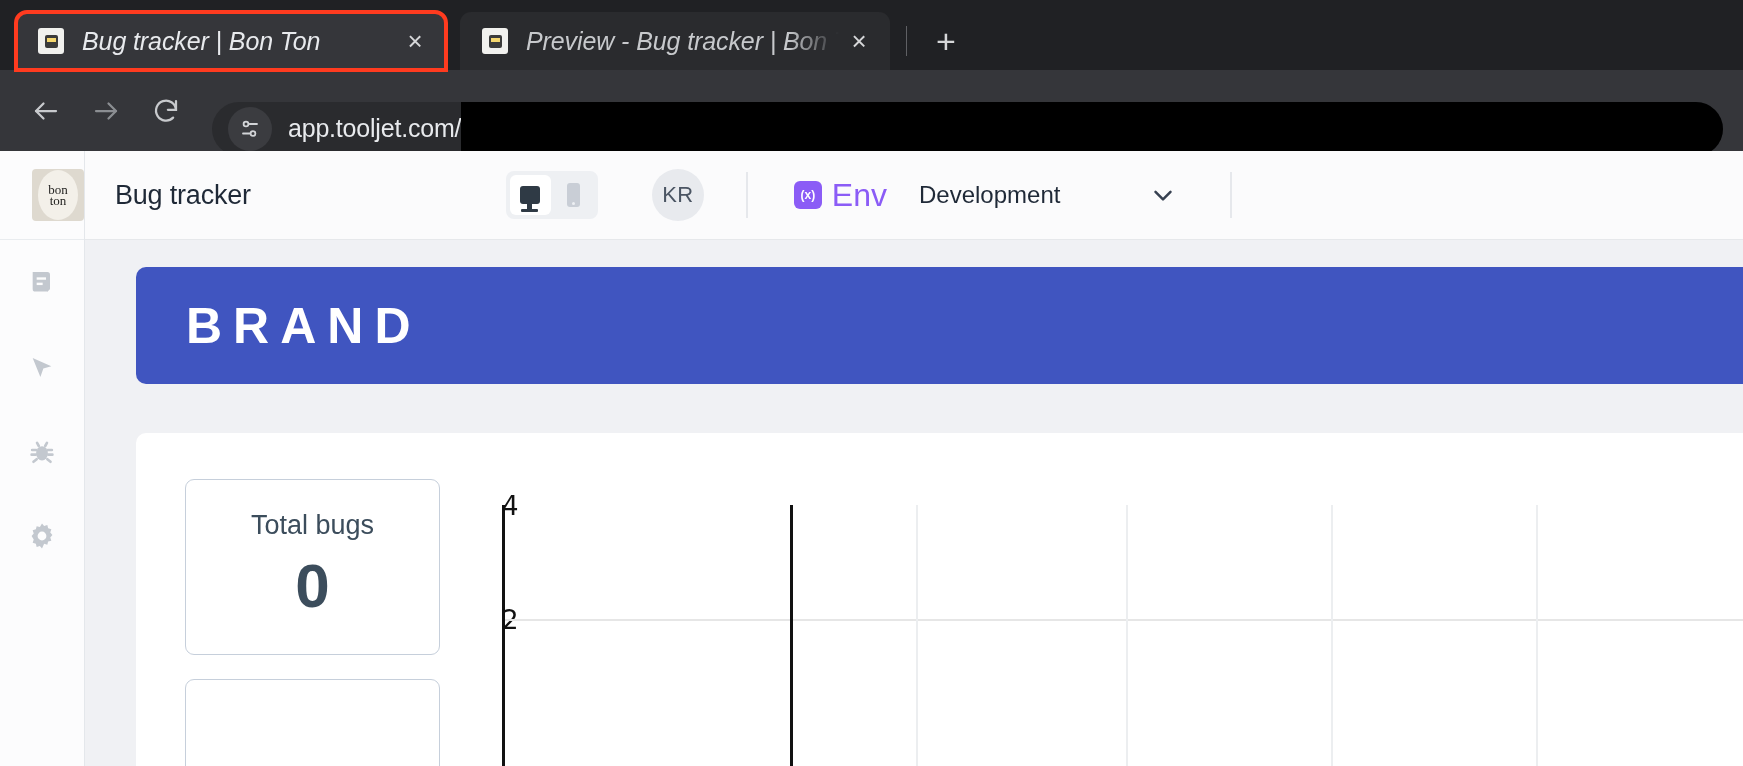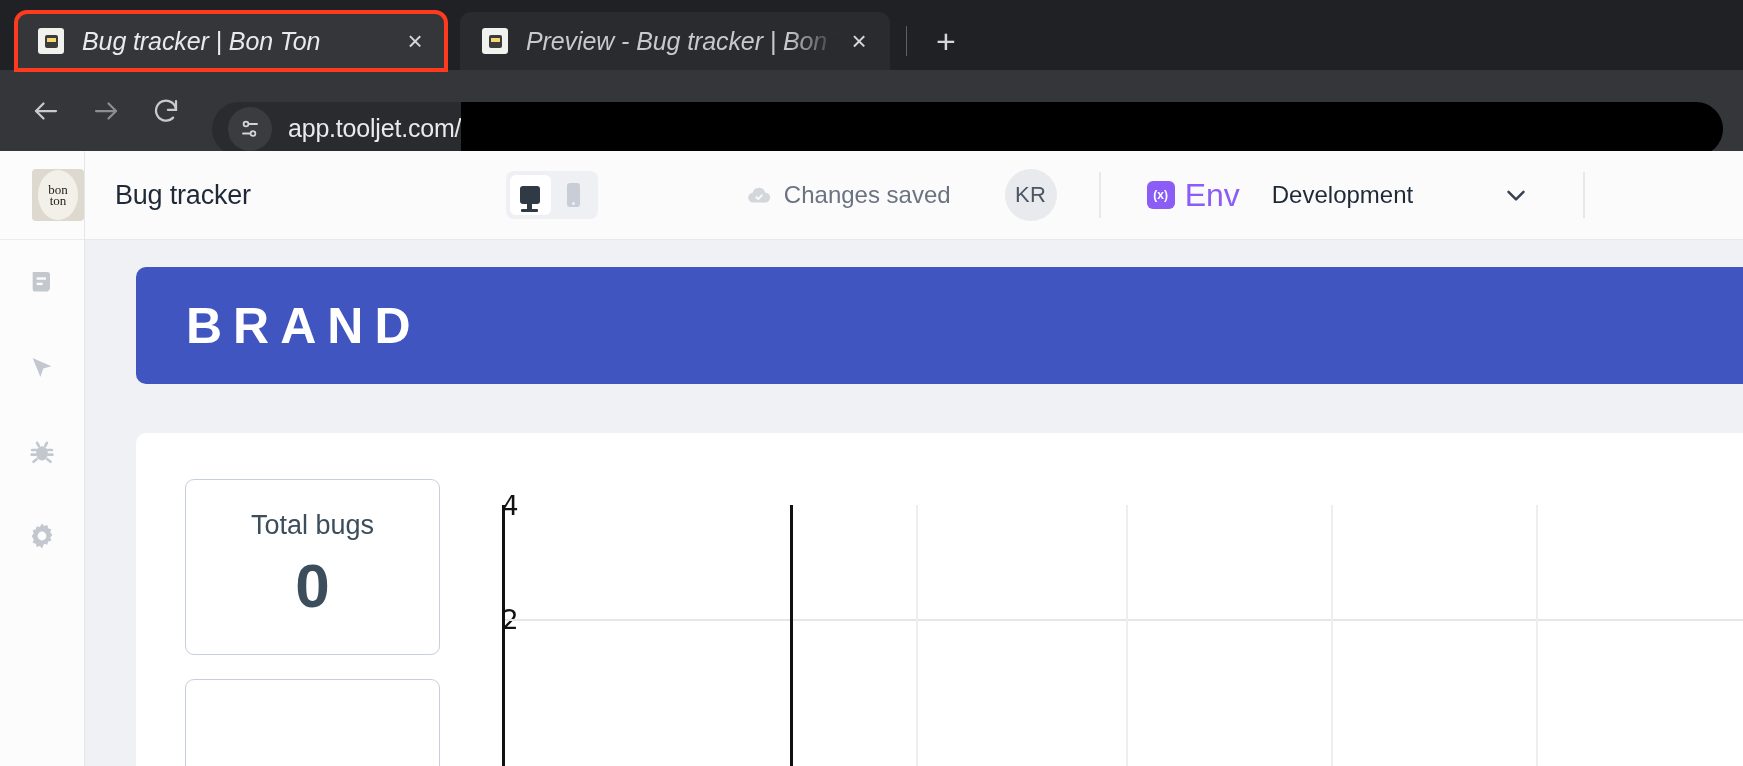--- a/index.html
+++ b/index.html
@@ -620,29 +620,20 @@
 
         <div class="layout-toggle">
           <div class="layout-opt sel">
               <span class="desktop-glyph"></span>
             </div>
           <div class="layout-opt">
               <span class="mobile-glyph"></span>
             </div>
         </div>
 
-        <div class="saved-status">
-          <span class="cloud-check">
-            <svg width="26" height="26" viewBox="0 0 24 24" fill="#d3d6db">
-                <path d="M6.5 19a4.5 4.5 0 0 1-.4-8.98A6 6 0 0 1 17.7 9.6 4.7 4.7 0 0 1 17.5 19z"></path>
-                <path d="M9.6 14.1l1.7 1.7 3.3-3.5" stroke="#fbfbfc" stroke-width="1.7" fill="none" stroke-linecap="round" stroke-linejoin="round"></path>
-              </svg>
-          </span>
-          <span>Changes saved</span>
-        </div>
 
         <div class="avatar">KR</div>
 
         <div class="vdiv"></div>
 
         <div class="env-block">
           <span class="env-icon">(x)</span>
           <span class="env-label">Env</span>
           <span class="env-value">Development</span>
           <span class="env-caret">

